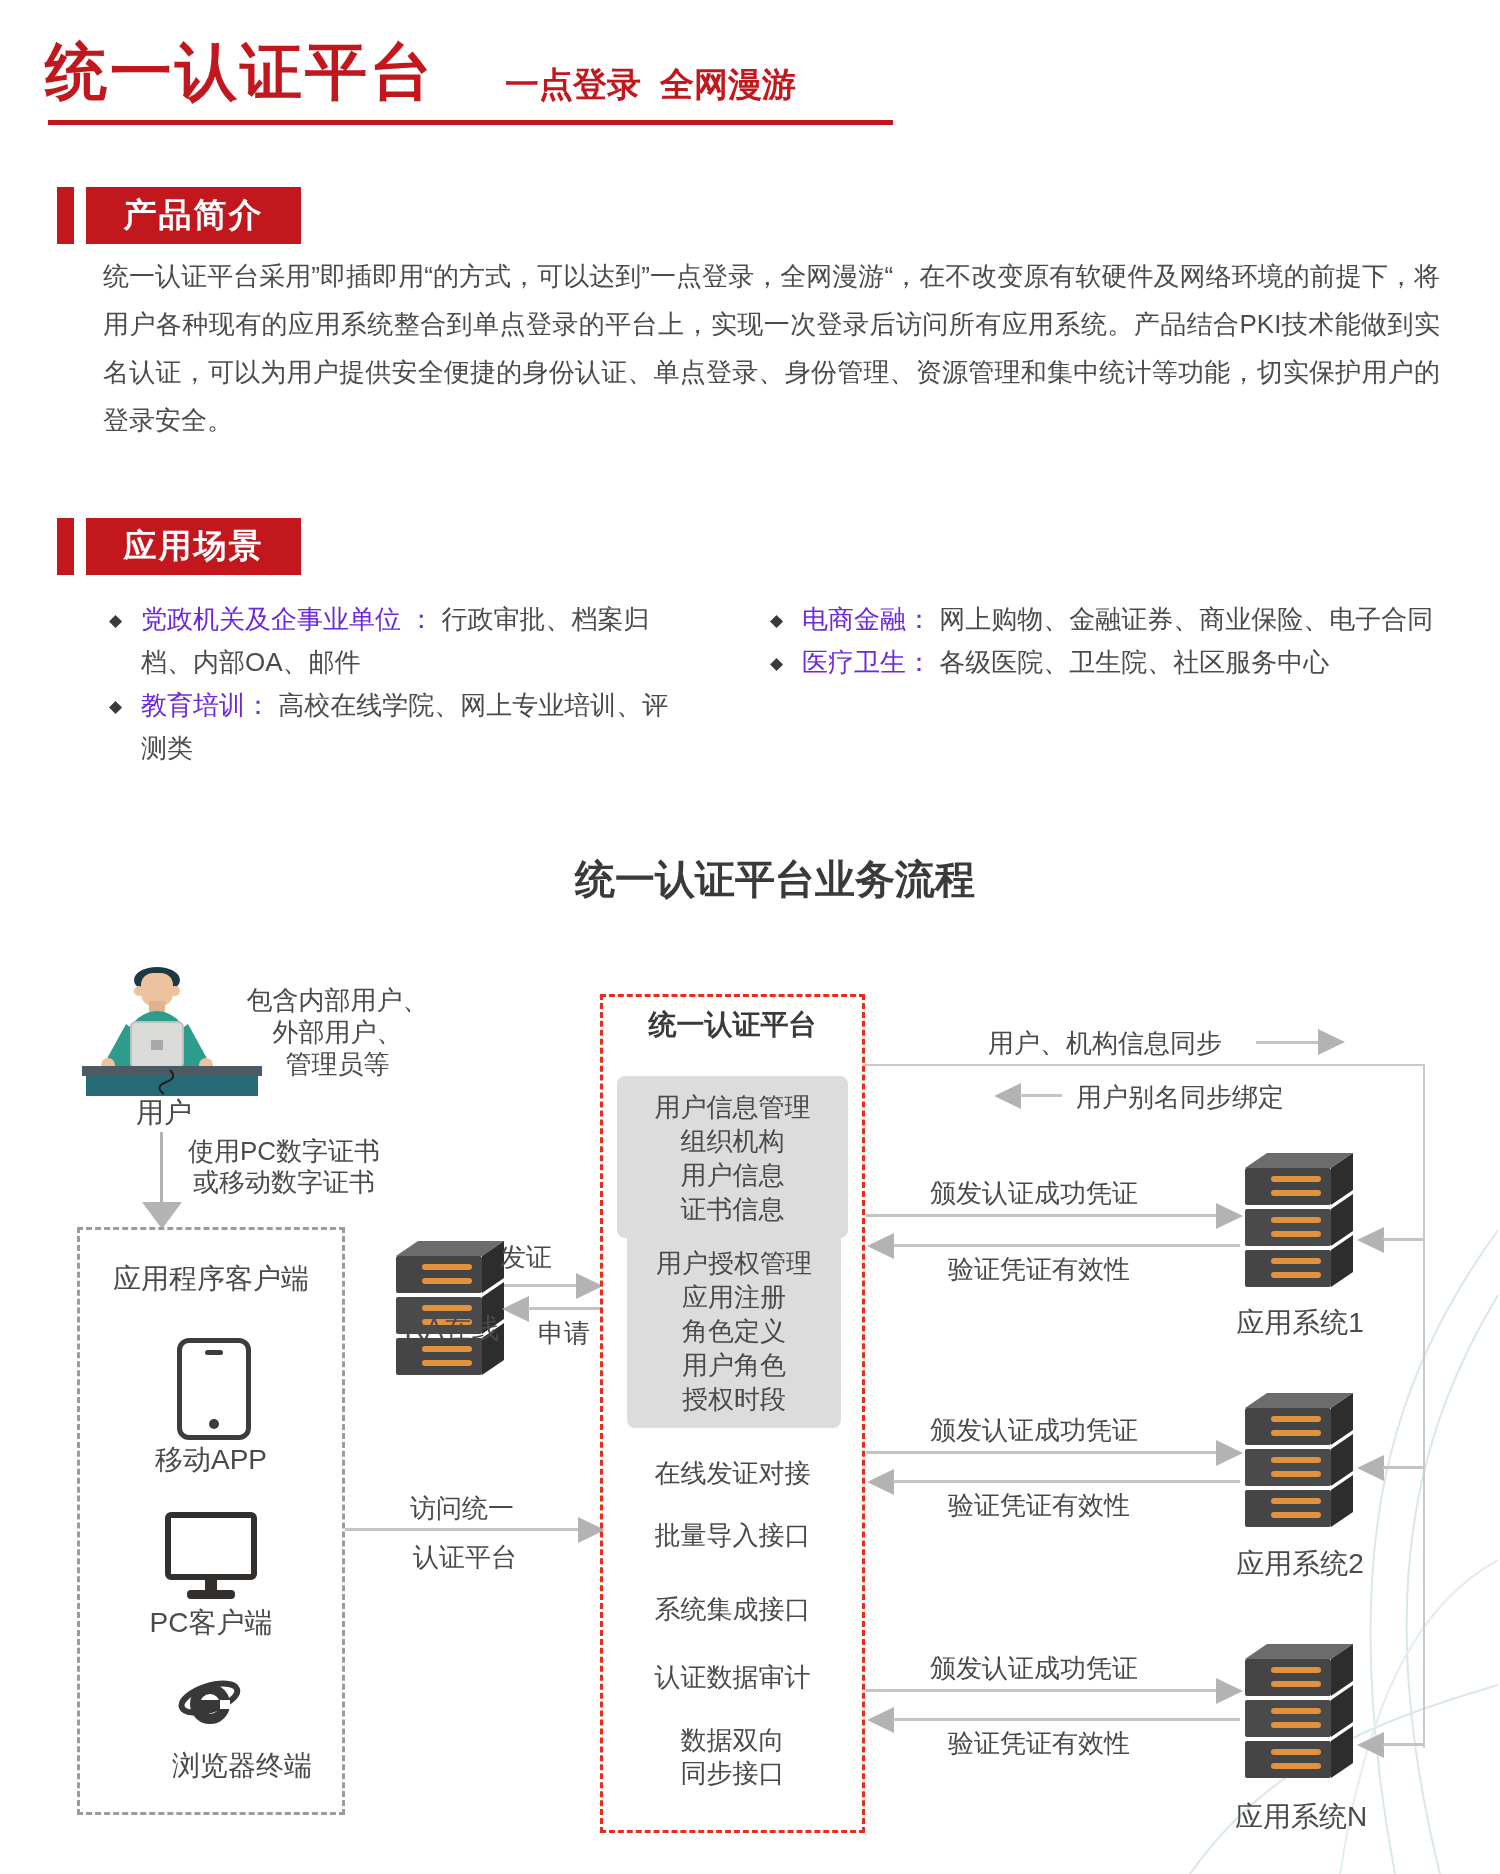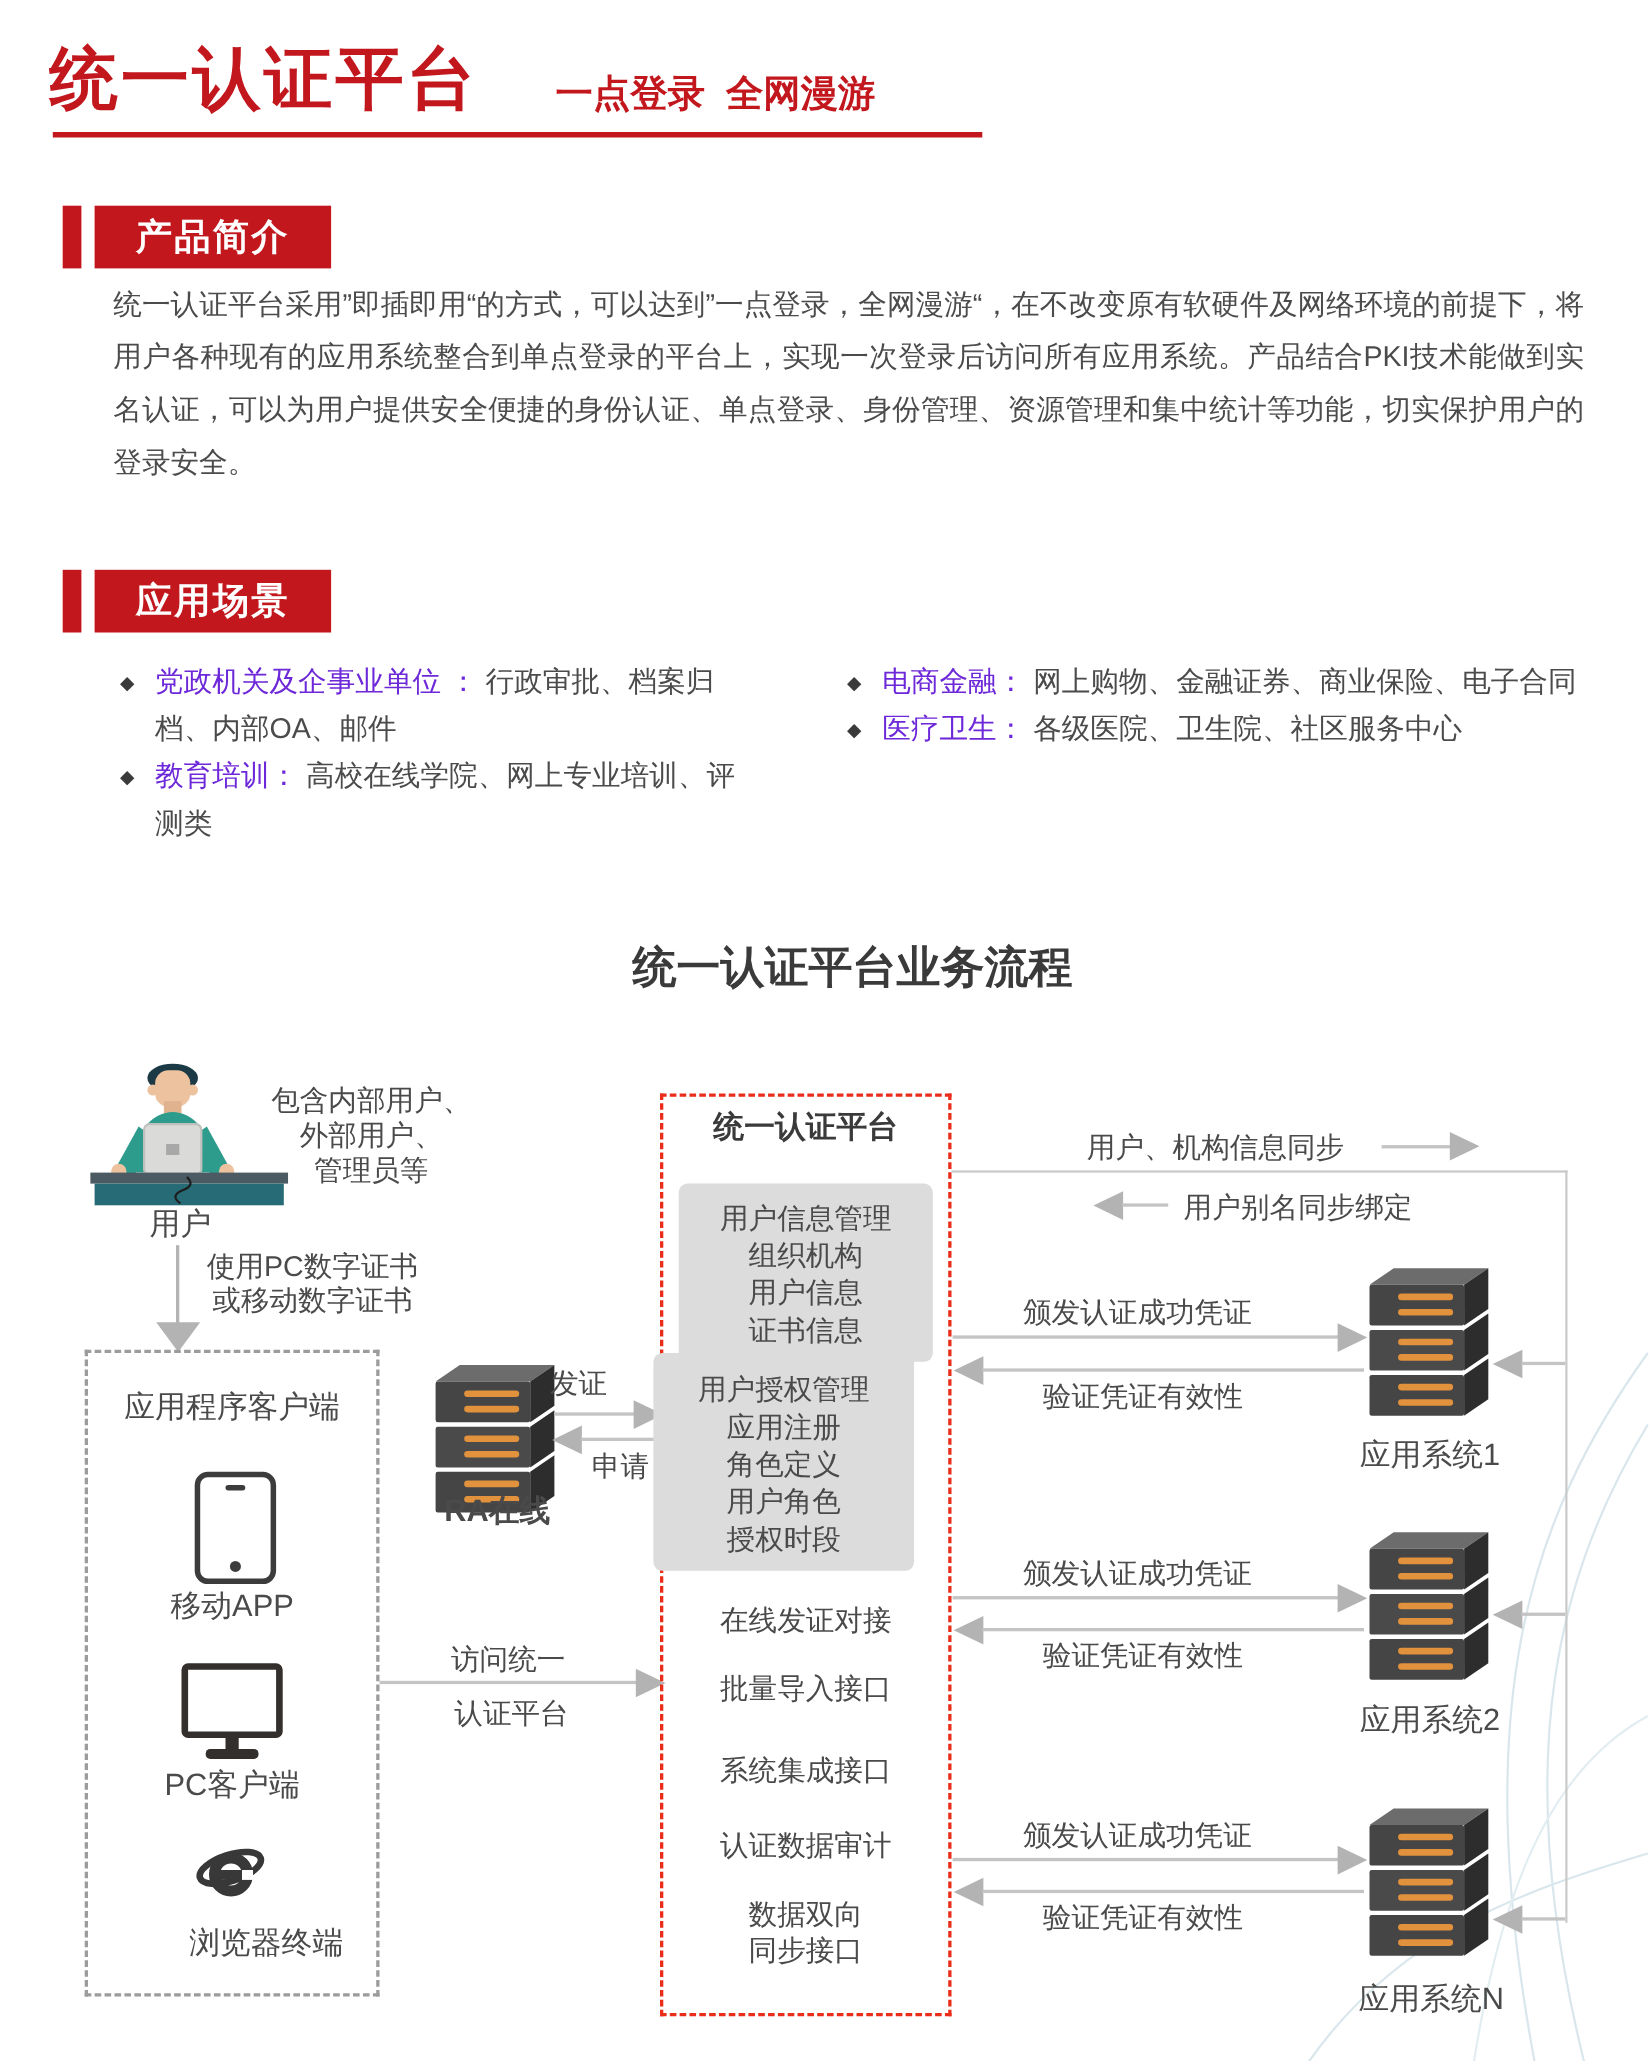--- a/index.html
+++ b/index.html
@@ -178,21 +178,21 @@
           <rect x="28" y="24" width="50" height="6" rx="3" fill="#e2913c"></rect>
           <rect x="28" y="38" width="50" height="6" rx="3" fill="#e2913c"></rect>
         </g>
       </g>
     </defs>
   </svg>
 
   <svg class="abs" style="left:394px;top:1240px;" width="112" height="140" viewBox="0 0 112 140">
     <use href="#server-stack"></use>
   </svg>
-  <div class="abs lbl28 ctr" style="left:392px;top:1355px;width:120px;font-weight:bold;">RA在线</div>
+  <div class="abs lbl28 ctr" style="left:392px;top:1310px;width:120px;">RA在线</div>
 
   <div class="abs lbl" style="left:500px;top:1240px;">发证</div>
   <div class="abs hline" style="left:504px;top:1284px;width:74px;"></div>
   <div class="abs ah-r" style="left:576px;top:1273px;"></div>
   <div class="abs ah-l" style="left:502px;top:1296px;"></div>
   <div class="abs hline" style="left:528px;top:1307px;width:74px;"></div>
   <div class="abs lbl" style="left:538px;top:1316px;">申请</div>
 
   <div class="abs lbl" style="left:410px;top:1491px;">访问统一</div>
   <div class="abs hline" style="left:345px;top:1528px;width:234px;"></div>
@@ -202,21 +202,21 @@
   <div class="abs dash-red" style="left:600px;top:994px;width:259px;height:833px;"></div>
   <div class="abs lbl28 ctr bold" style="left:603px;top:1006px;width:259px;color:#3a3a3a;">统一认证平台</div>
 
   <div class="abs gray-panel" style="left:617px;top:1056px;width:231px;height:162px;padding-top:0;margin-top:20px;">
     <div class="panel-line" style="margin-top:14px;">用户信息管理</div>
     <div class="panel-line">组织机构</div>
     <div class="panel-line">用户信息</div>
     <div class="panel-line">证书信息</div>
   </div>
 
-  <div class="abs gray-panel" style="left:594px;top:1230px;width:237px;height:198px;">
+  <div class="abs gray-panel" style="left:627px;top:1230px;width:214px;height:198px;">
     <div class="panel-line" style="margin-top:16px;">用户授权管理</div>
     <div class="panel-line">应用注册</div>
     <div class="panel-line">角色定义</div>
     <div class="panel-line">用户角色</div>
     <div class="panel-line">授权时段</div>
   </div>
 
   <div class="abs lbl ctr" style="left:603px;top:1456px;width:259px;white-space:nowrap;">在线发证对接</div>
   <div class="abs lbl ctr" style="left:603px;top:1518px;width:259px;">批量导入接口</div>
   <div class="abs lbl ctr" style="left:603px;top:1592px;width:259px;">系统集成接口</div>

